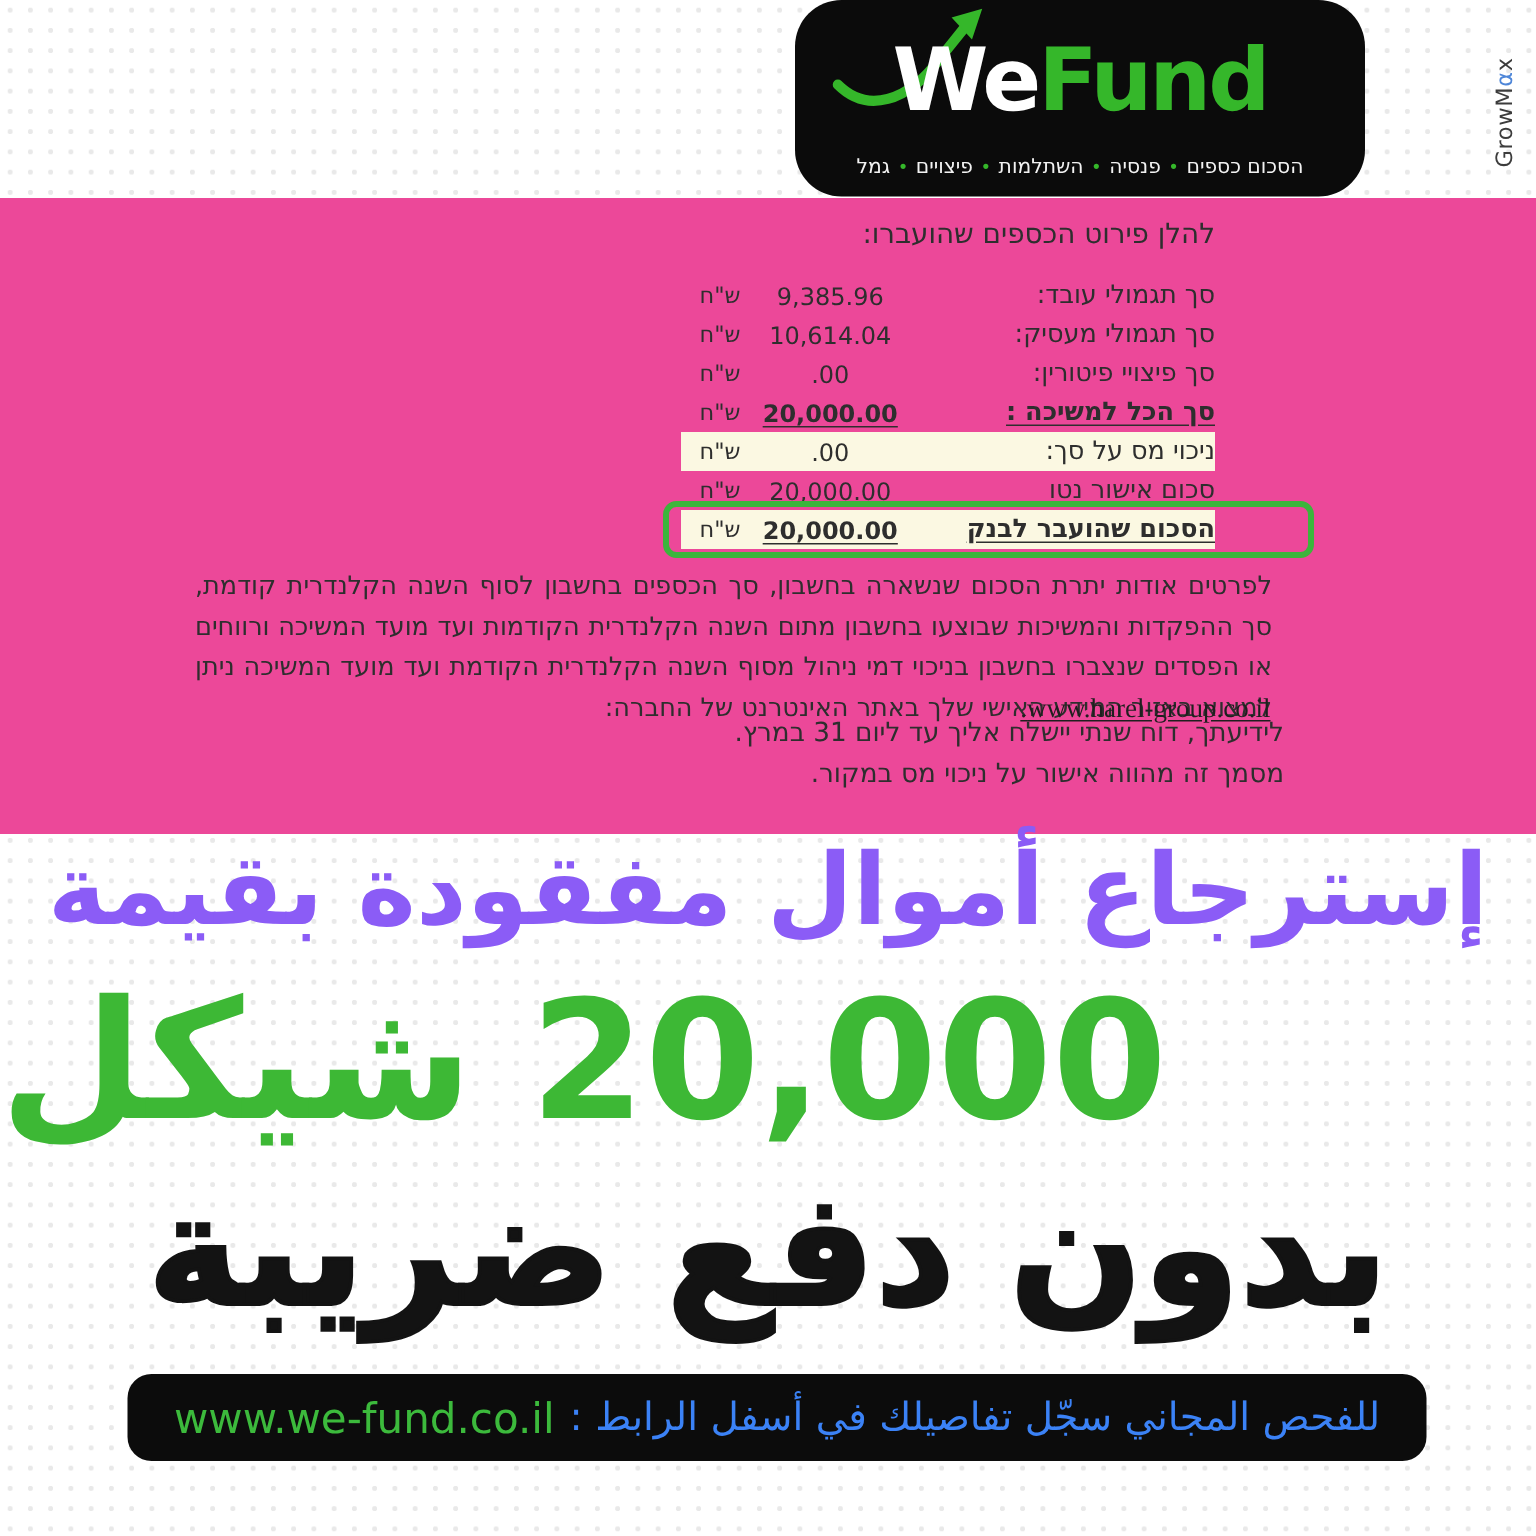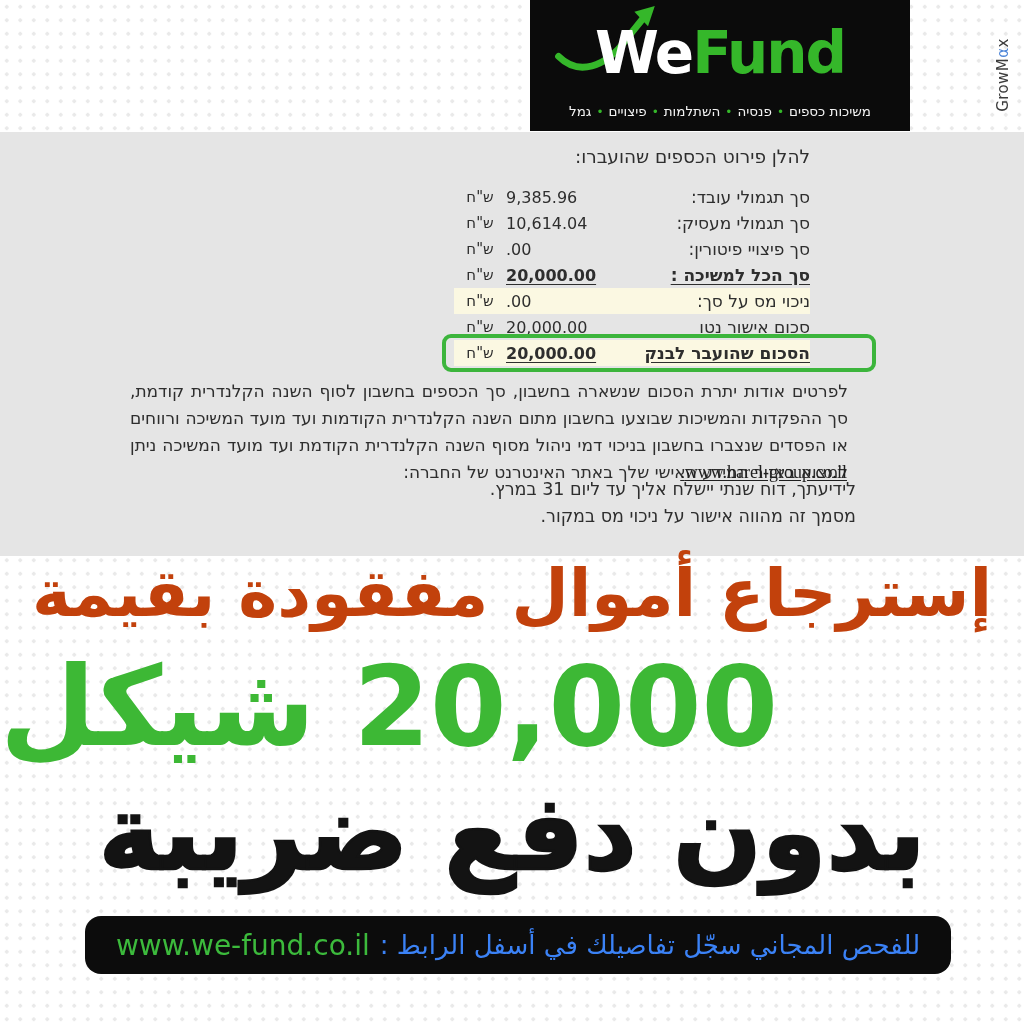--- a/index.html
+++ b/index.html
@@ -10,20 +10,21 @@
     background-color:#ffffff;
     background-image:radial-gradient(circle, #e9e9e9 1.6px, rgba(0,0,0,0) 1.9px);
     background-size:13.5px 13.5px;
     overflow:hidden;
   }
 
   
   #logo-box {
     position:absolute; left:530px; top:0; width:380px; height:131px;
     background:#0b0b0b;
+    border-radius:31px;
   }
   .logo-text {
     position:absolute; top:24px; left:0; width:100%;
     text-align:center; font-size:58px; font-weight:800;
     letter-spacing:-2px; line-height:1; color:#ffffff; white-space:nowrap;
   }
   .logo-fund { color:#35b72a; }
   .logo-arrow { position:absolute; left:24px; top:2px; width:118px; height:70px; }
   .logo-tagline {
     position:absolute; bottom:12px; left:0; width:100%;
@@ -37,27 +38,27 @@
     position:absolute; left:935px; top:64px; width:140px; height:22px;
     transform:rotate(-90deg);
     text-align:center; font-size:15px; color:#3c3c3c; letter-spacing:0.4px;
     white-space:nowrap;
   }
   #watermark .wm-alpha { color:#4e86d8; }
 
   
   #doc-sheet {
     position:absolute; left:0; top:132px; width:1024px; height:424px;
-    background:#e5e5e5; color:#2e2e2e;
+    background:#ec4899; color:#2e2e2e;
   }
   .doc-title { position:absolute; top:14px; right:214px; font-size:18.5px; direction:rtl; }
   .doc-table { position:absolute; top:52px; right:214px; width:356px; direction:rtl; }
   .trow { display:flex; align-items:center; height:26px; font-size:17px; }
   .trow .lbl { flex:1; text-align:right; white-space:nowrap; }
-  .trow .val { width:95px; direction:ltr; text-align:left; font-size:16px; }
+  .trow .val { width:95px; direction:ltr; text-align:center; font-size:16px; }
   .trow .cur { width:52px; text-align:center; font-size:15px; }
   .bold-row .lbl, .bold-row .val { font-weight:bold; text-decoration:underline; text-underline-offset:3px; }
   .hl-row { background:#fbf8e2; }
   .boxed { position:relative; }
   .green-frame {
     position:absolute; top:-6px; bottom:-6px; left:-12px; right:-66px;
     border:4px solid #3cb53c; border-radius:9px; pointer-events:none;
   }
   .doc-para {
     position:absolute; top:246px; right:176px; width:718px;
@@ -71,21 +72,21 @@
   .doc-notes {
     position:absolute; top:344px; right:168px; text-align:right;
     font-size:17.5px; line-height:27px; direction:rtl;
   }
 
   
   .promo-headline {
     position:absolute; top:546px; left:0; width:100%;
     text-align:center; direction:rtl;
     font-size:66px; font-weight:bold; line-height:1.45;
-    color:#c2410c;
+    color:#8b5cf6;
   }
   .promo-amount {
     position:absolute; top:636px; left:0; width:100%;
     text-align:left; direction:rtl;
     font-size:110px; font-weight:bold; line-height:1.3; letter-spacing:-2px;
     color:#3db835;
   }
   .promo-subline {
     position:absolute; top:766px; left:0; width:100%;
     text-align:center; direction:rtl;
@@ -108,21 +109,21 @@
 
 <div id="logo-box">
   <svg class="logo-arrow" viewBox="0 0 120 72">
     <path d="M4 56 C 24 76, 52 68, 74 38 L 90 18" fill="none" stroke="#35b72a" stroke-width="7" stroke-linecap="round"></path>
     <polygon points="82,10 103,4 96,25" fill="#35b72a"></polygon>
   </svg>
   <div class="logo-text">
     <span>We</span><span class="logo-fund">Fund</span>
   </div>
   <div class="logo-tagline">
-    <span>משיכות כספים</span><span class="tag-sep">•</span><span>פנסיה</span><span class="tag-sep">•</span><span>השתלמות</span><span class="tag-sep">•</span><span>פיצויים</span><span class="tag-sep">•</span><span>גמל</span>
+    <span>הסכום כספים</span><span class="tag-sep">•</span><span>פנסיה</span><span class="tag-sep">•</span><span>השתלמות</span><span class="tag-sep">•</span><span>פיצויים</span><span class="tag-sep">•</span><span>גמל</span>
   </div>
 </div>
 
 <div id="watermark">
   <span>GrowM</span><span class="wm-alpha">α</span><span>x</span>
 </div>
 
 <div id="doc-sheet">
   <div class="doc-title">להלן פירוט הכספים שהועברו:</div>
 

